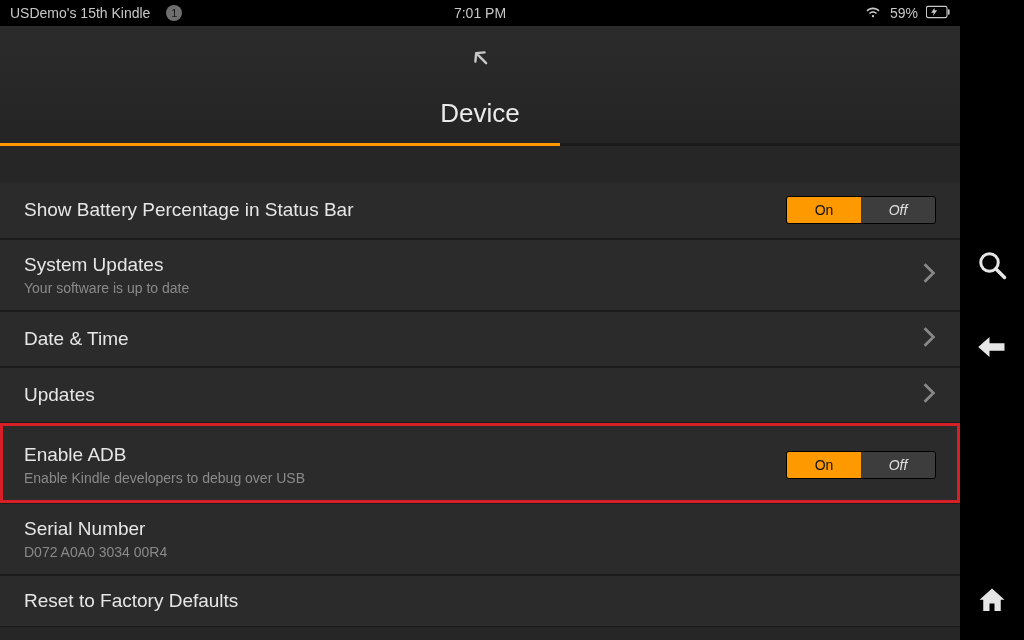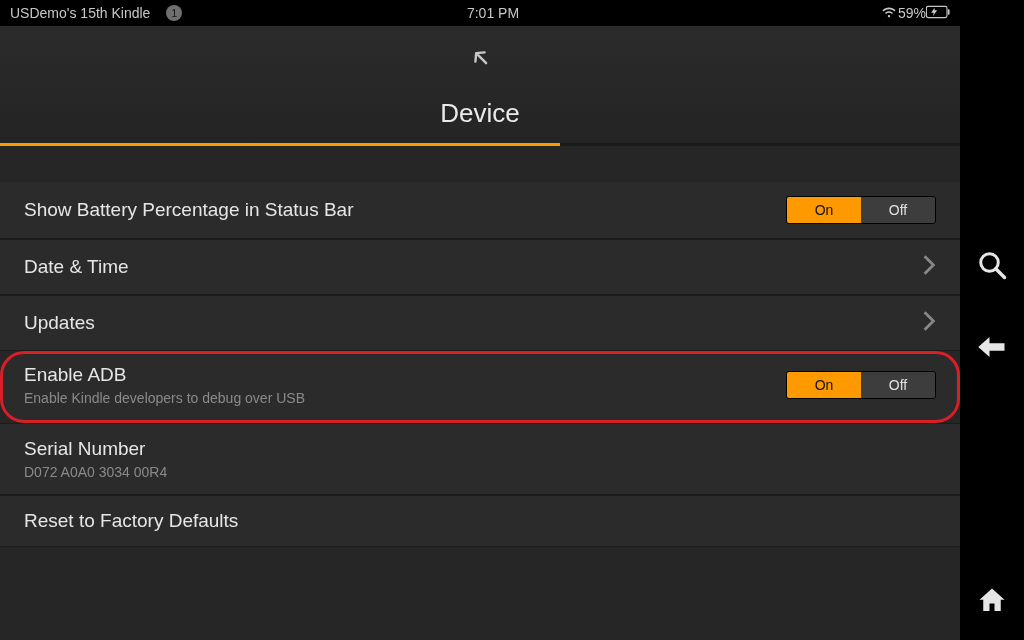--- a/index.html
+++ b/index.html
@@ -16,22 +16,22 @@
   
   .statusbar {
     height: 26px; background: #000; color: #c8c8c8; font-size: 14px;
     display: flex; align-items: center; padding: 0 10px; position: relative;
   }
   .statusbar .left { display: flex; align-items: center; gap: 16px; }
   .statusbar .badge {
     display: inline-flex; align-items: center; justify-content: center;
     width: 16px; height: 16px; border-radius: 50%; background: #6f6f6f; color: #1a1a1a; font-size: 11px;
   }
-  .statusbar .center { position: absolute; left: 50%; transform: translateX(-50%); margin-left: 13px; }
-  .statusbar .right { margin-left: auto; display: flex; align-items: center; gap: 0; justify-content: space-between; }
+  .statusbar .center { position: absolute; left: 50%; transform: translateX(-50%); }
+  .statusbar .right { margin-left: auto; display: flex; align-items: center; gap: 8px; justify-content: space-between; }
   .statusbar svg { width: 18px; height: 14px; fill: #c8c8c8; }
   .statusbar .batt-svg { width: 24px; height: 14px; }
   
   .header {
     display: flex; align-items: center; gap: 24px; padding: 18px 24px 14px 24px;
     background: linear-gradient(#2b2b2b,#242424);
     flex-direction: column;
   }
   .header svg { width: 26px; height: 26px; stroke: #c8c8c8; fill: none; stroke-width: 2.2; }
   .header .title { color: #eaeaea; font-size: 26px; font-weight: 300; }
@@ -50,22 +50,22 @@
   .row .label-primary { color: #e6e6e6; font-size: 19px; font-weight: 300; }
   .row .label-secondary { color: #8a8a8a; font-size: 14px; margin-top: 4px; font-weight: 300; }
   .row .chevron svg { width: 14px; height: 22px; stroke: #888; fill: none; stroke-width: 2.5; }
   
   .toggle { display: flex; border-radius: 3px; overflow: hidden; border: 1px solid #000; }
   .toggle .half {
     width: 74px; height: 26px; display: flex; align-items: center; justify-content: center;
     font-size: 14px; color: #e0e0e0; background: #3d3d3d; cursor: pointer;
   }
   .toggle .half.on { background: #ff9900; color: #111; }
-  .toggle .half.muted { }
-  .row.highlight { outline: 3px solid #d71f28; outline-offset: -3px; padding-top: 12px; padding-bottom: 16px; border-radius: 24px; }
+  .toggle .half.muted { font-style: italic; }
+  .row.highlight { outline: 3px solid #d71f28; outline-offset: -3px; padding-top: 20px; padding-bottom: 16px; }
 </style>
 </head>
 <body>
 
 <div class="screen">
 
   <div class="main">
 
     <div class="statusbar">
       <div class="left">
@@ -109,20 +109,31 @@
       <div class="row">
         <div class="labels">
           <div class="label-primary">Show Battery Percentage in Status Bar</div>
         </div>
         <div class="toggle">
           <div class="half on">On</div>
           <div class="half muted">Off</div>
         </div>
       </div>
 
+      <div class="row">
+        <div class="labels">
+          <div class="label-primary">System Updates</div>
+          <div class="label-secondary">Your software is up to date</div>
+        </div>
+        <span class="chevron">
+          <svg viewBox="0 0 12 20">
+              <path d="M2 2 L10 10 L2 18"></path>
+            </svg>
+        </span>
+      </div>
 
       <div class="row">
         <div class="labels">
           <div class="label-primary">Date &amp; Time</div>
         </div>
         <span class="chevron">
           <svg viewBox="0 0 12 20">
               <path d="M2 2 L10 10 L2 18"></path>
             </svg>
         </span>

